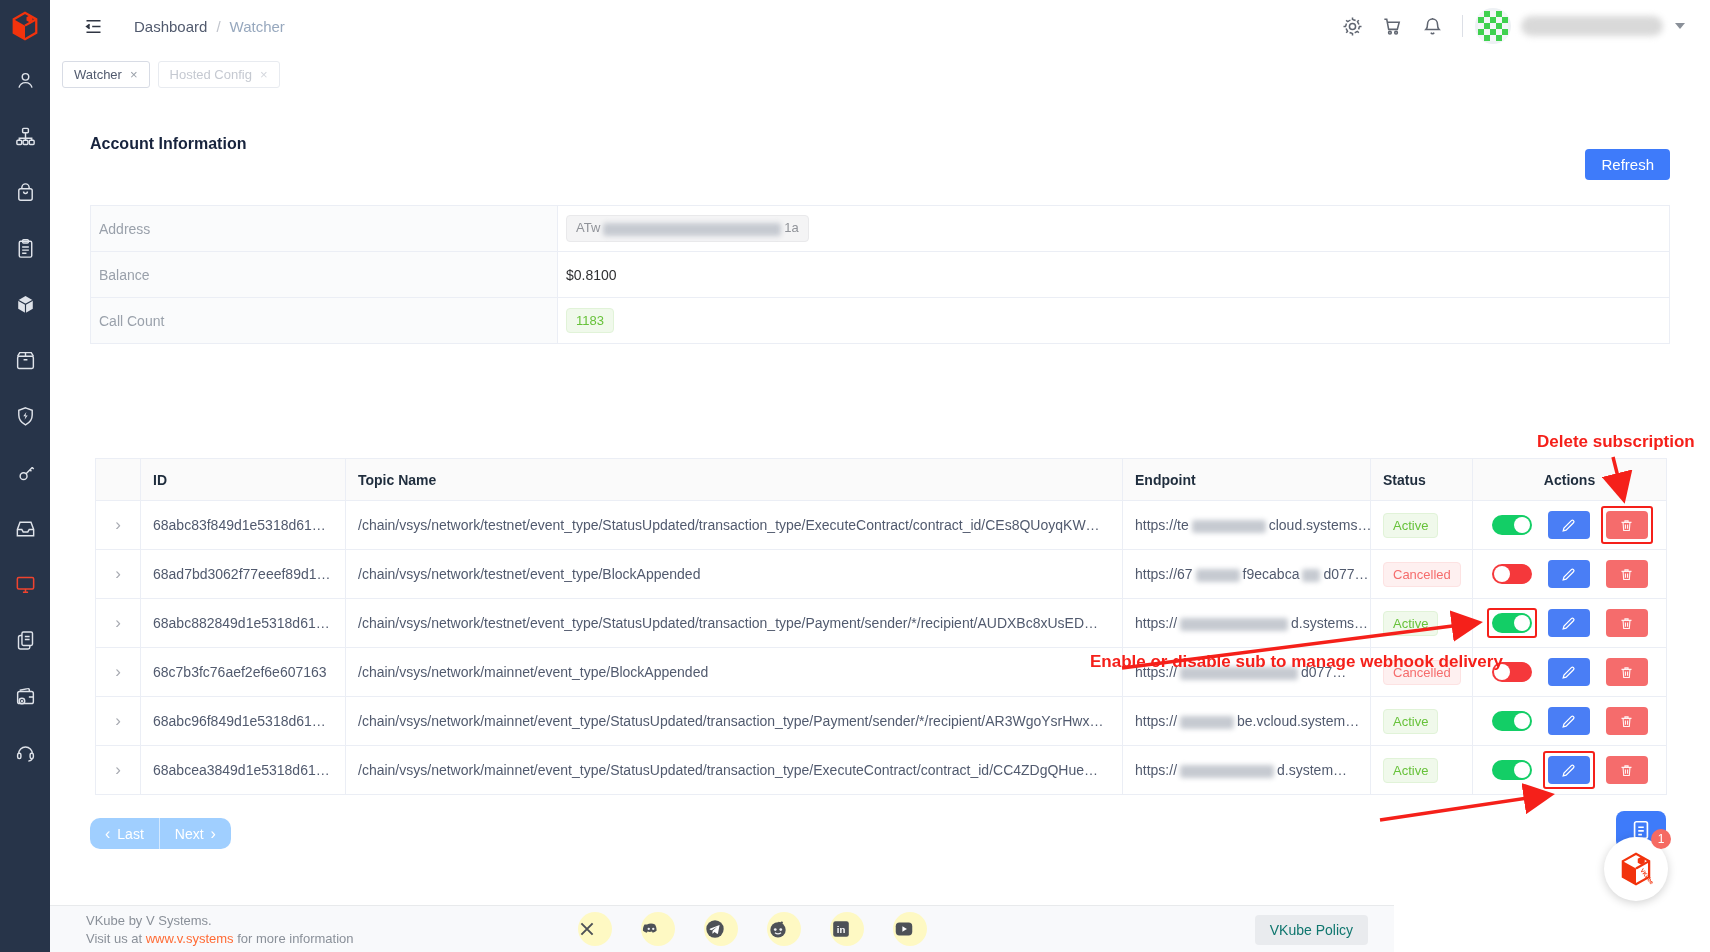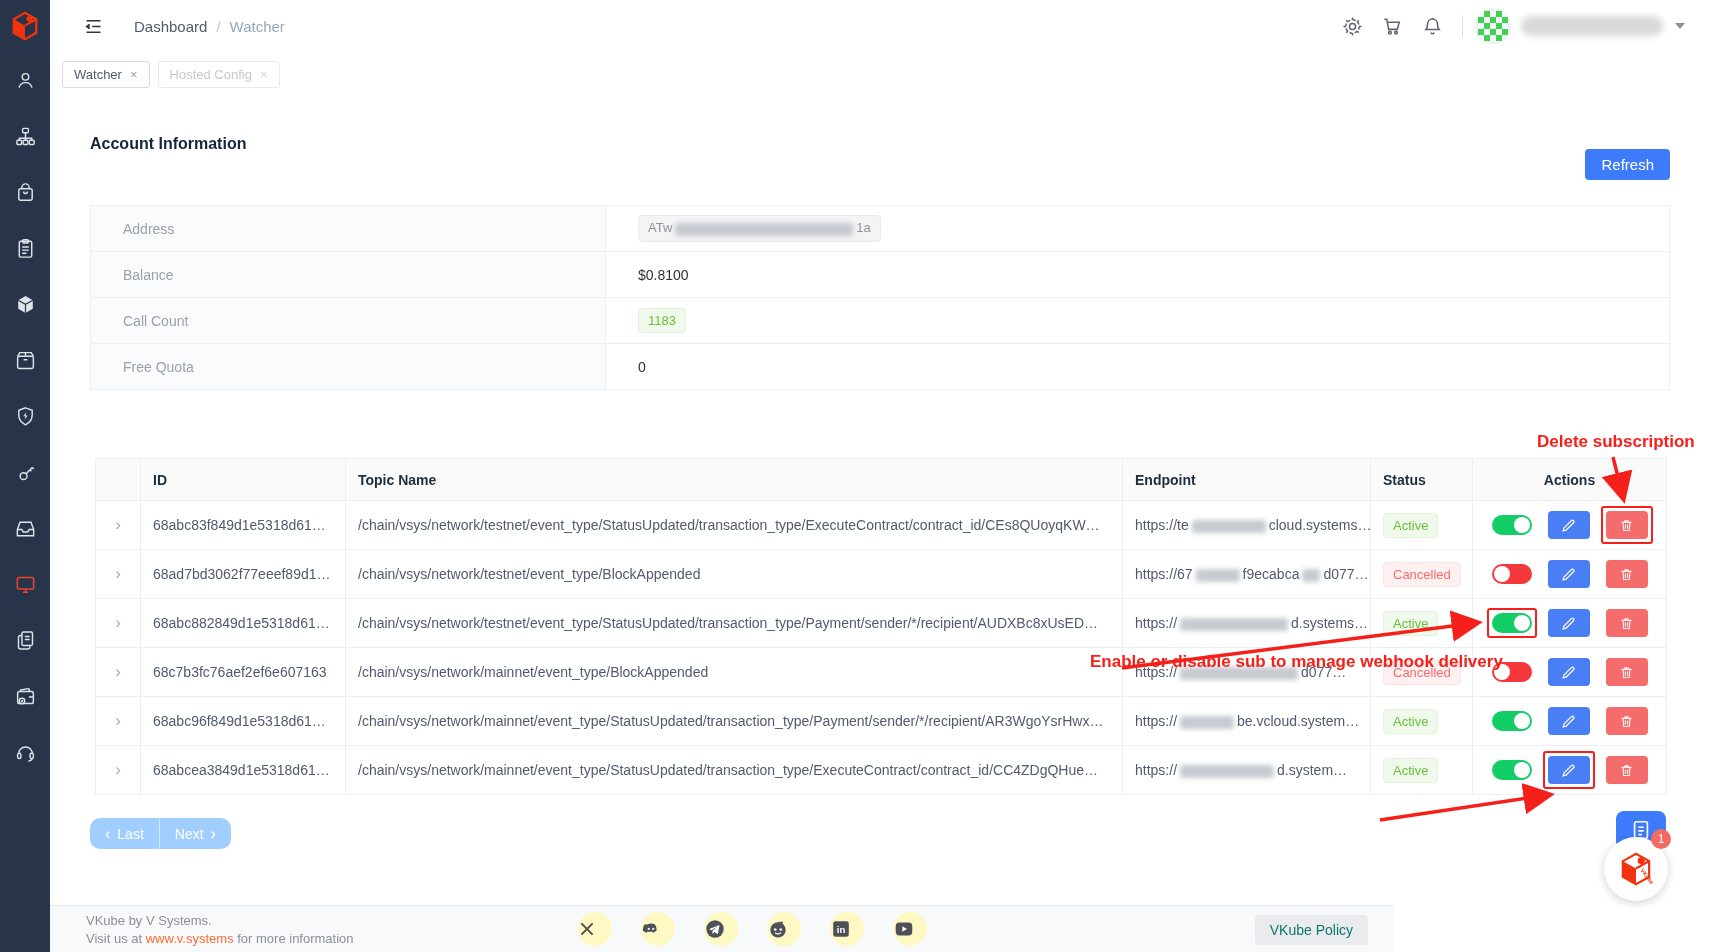--- a/index.html
+++ b/index.html
@@ -39,21 +39,21 @@
   .tab.inactive .x{color:#d4d7dd}
 
   
   .main{position:absolute;left:50px;top:96px;width:1660px;height:809px;background:#fff}
   .page-title{position:absolute;left:40px;top:28px;font-size:16px;font-weight:bold;color:#17233d}
   .refresh-btn{position:absolute;right:40px;top:53px;height:31px;padding:0 16px;background:#3e7bfa;color:#fff;
                font-size:15px;border:none;border-radius:4px;cursor:pointer;font-family:inherit}
 
   
   .acct-table{position:absolute;left:40px;top:109px;width:1580px;border-collapse:collapse;table-layout:fixed}
-  .acct-table td{border:1px solid #ebeef5;height:45px;font-size:14px;padding:0 32px}
+  .acct-table td{border:1px solid #ebeef5;height:45px;font-size:14px;padding:0 8px}
   td.acct-label{background:#fafbfc;color:#9aa1ab;width:450px}
   td.acct-value{color:#303133}
 
   .tag{display:inline-block;font-size:13px;line-height:1;padding:5px 9px;border-radius:4px;border:1px solid}
   .tag-gray{background:#f4f4f5;border-color:#e9e9eb;color:#909399}
   .tag-green{background:#f0f9eb;border-color:#e1f3d8;color:#67c23a}
   .tag-warn{background:#fdf6ec;border-color:#faecd8;color:#e6a23c}
   .tag-red{background:#fef0f0;border-color:#fde2e2;color:#f56c6c}
 
   .blurbar{display:inline-block;height:13px;background:#c6cad1;border-radius:3px;filter:blur(2.5px);
@@ -296,24 +296,20 @@
         <span class="tag tag-gray"><span>ATw</span><span class="blurbar" style="width:178px"></span><span>1a</span></span>
       </td>
     </tr>
     <tr>
       <td class="acct-label">Balance</td>
       <td class="acct-value">$0.8100</td>
     </tr>
     <tr>
       <td class="acct-label">Call Count</td>
       <td class="acct-value"><span class="tag tag-green">1183</span></td>
-    </tr>
-    <tr>
-      <td class="acct-label">Free Quota</td>
-      <td class="acct-value">0</td>
     </tr>
   </tbody>
     </table>
 
   <table class="subs-table">
     <colgroup>
         <col style="width:45px">
         <col style="width:205px">
         <col style="width:777px">
         <col style="width:248px">

